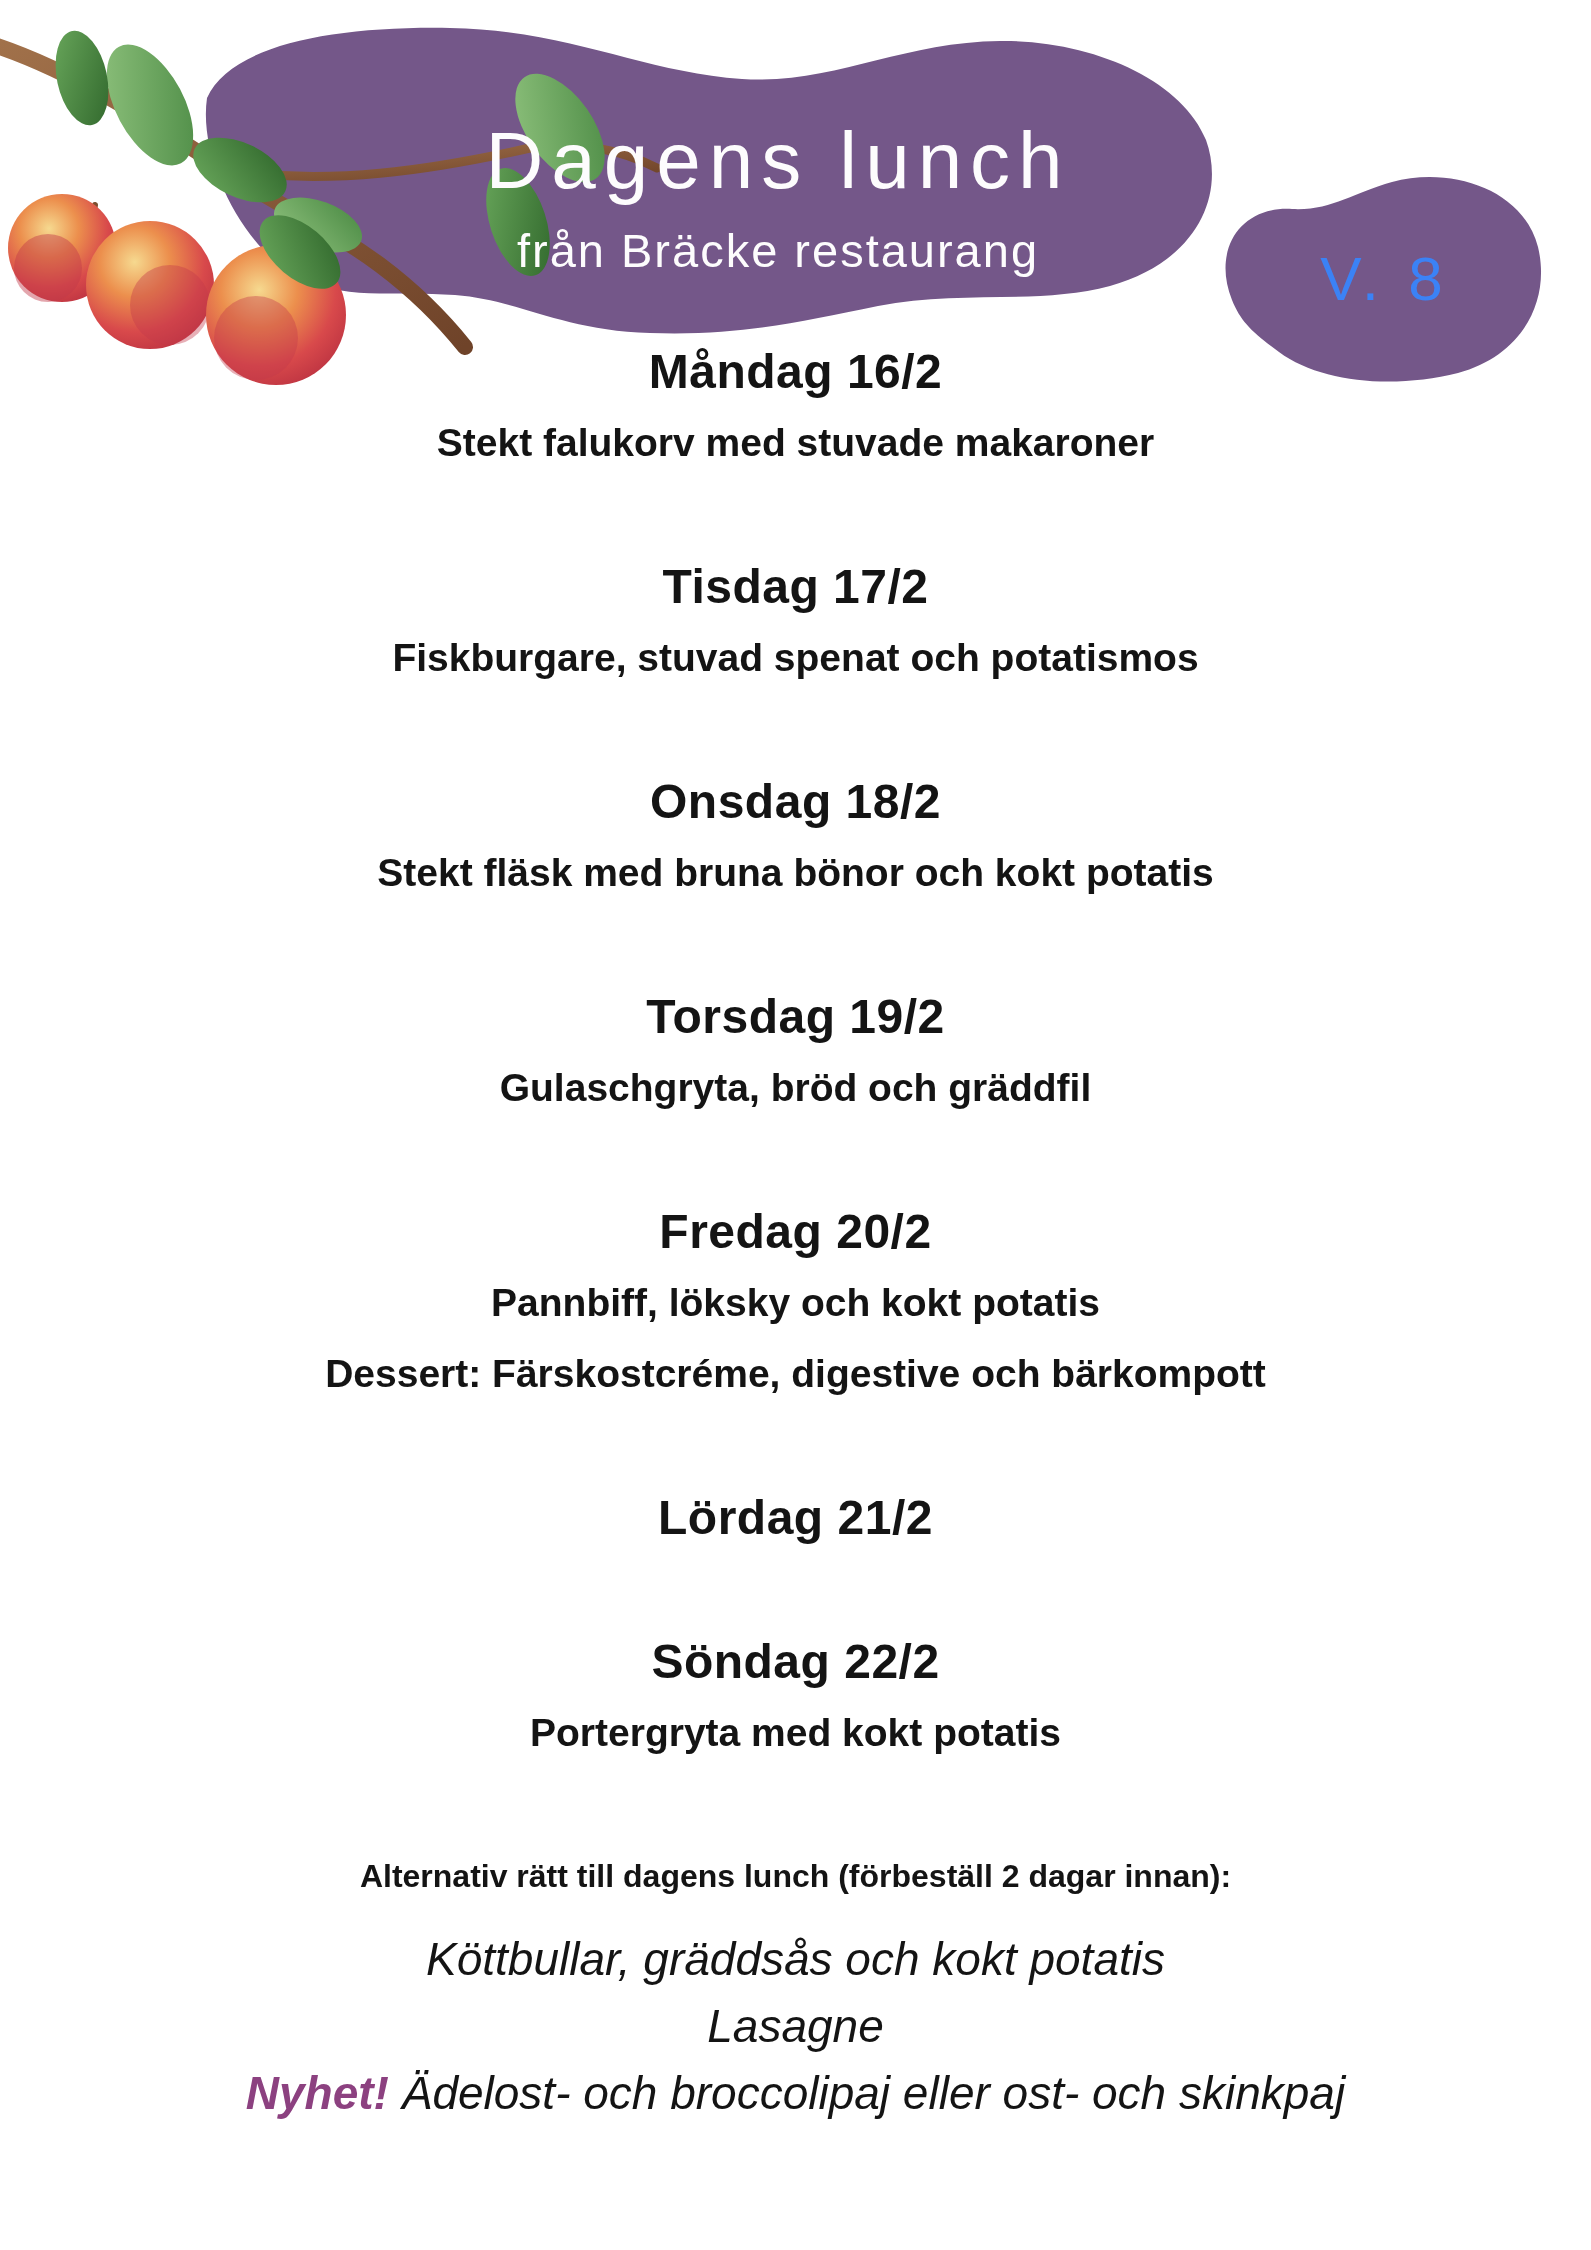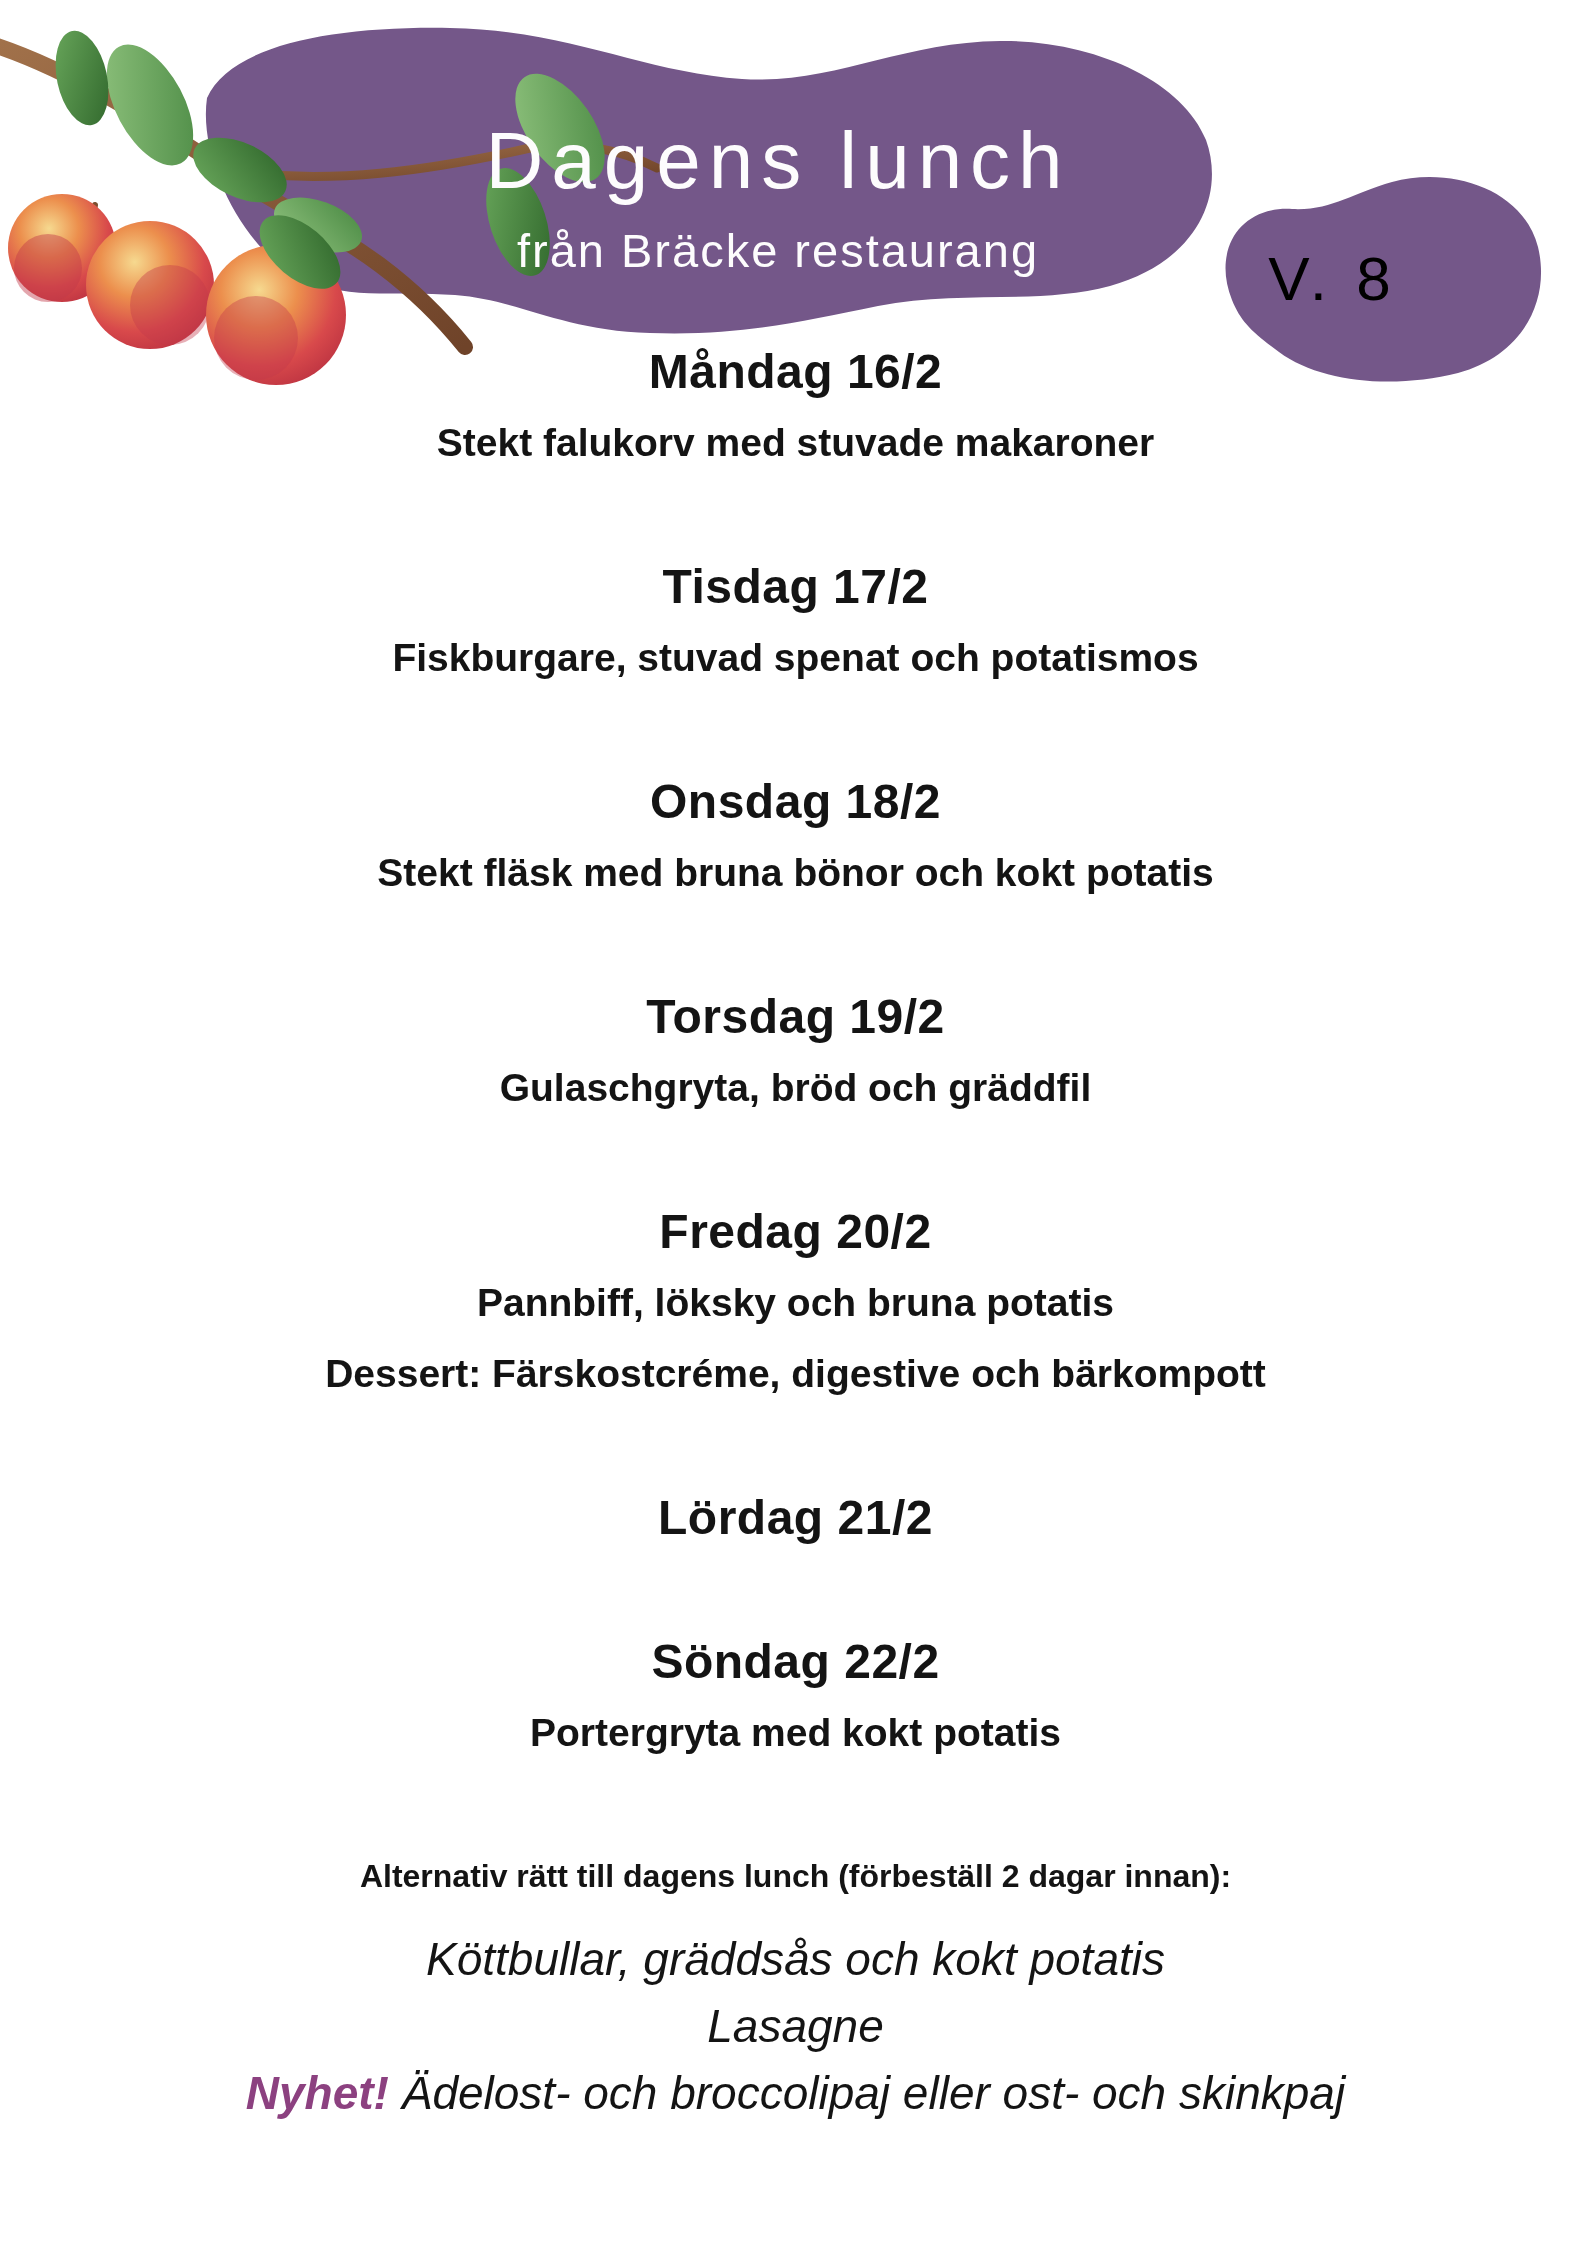--- a/index.html
+++ b/index.html
@@ -3,22 +3,22 @@
 <meta charset="utf-8">
 <style>
   html,body{margin:0;padding:0;background:#fff;}
   .page{position:relative;width:1591px;height:2250px;background:#ffffff;overflow:hidden;
         font-family:"Liberation Sans","DejaVu Sans",sans-serif;color:#141414;}
   .layer{position:absolute;top:0;left:0;}
   
   .title-wrap{position:absolute;left:378px;top:118px;width:800px;text-align:center;color:#fdfcfd;}
   .title{margin:0;font-size:80px;font-weight:400;letter-spacing:8px;line-height:86px;}
   .subtitle{margin:20px 0 0;font-size:47px;font-weight:400;letter-spacing:2px;line-height:54px;}
-  .week-badge{position:absolute;left:1190px;top:244px;width:285px;text-align:center;
-              color:#000000;font-size:62px;letter-spacing:6px;line-height:70px;}
+  .week-badge{position:absolute;left:1242px;top:244px;width:285px;text-align:center;
+              color:#3b82f6;font-size:62px;letter-spacing:6px;line-height:70px;}
   
   .menu{position:absolute;top:338px;left:0;width:1591px;text-align:center;}
   .day{margin:0 0 77px;}
   .day-name{margin:0;font-size:48px;font-weight:700;line-height:67px;letter-spacing:.5px;}
   .dish{margin:4px auto;font-size:39px;font-weight:700;line-height:67px;max-width:1300px;}
   .alt{margin:0;}
   .alt-heading{margin:16px;font-size:32px;font-weight:700;line-height:67px;letter-spacing:0;}
   .dish-wide{margin:0 auto;font-size:46px;font-weight:400;line-height:67px;max-width:1520px;font-style:italic;}
   .nyhet{color:#8c4180;font-weight:700;}
 </style>
@@ -112,21 +112,21 @@
       <p class="dish">Stekt fläsk med bruna bönor och kokt potatis</p>
     </section>
 
     <section class="day">
       <h2 class="day-name">Torsdag 19/2</h2>
       <p class="dish">Gulaschgryta, bröd och gräddfil</p>
     </section>
 
     <section class="day">
       <h2 class="day-name">Fredag 20/2</h2>
-      <p class="dish">Pannbiff, löksky och bruna potatis</p>
+      <p class="dish">Pannbiff, löksky och kokt potatis</p>
       <p class="dish">Dessert: Färskostcréme, digestive och bärkompott</p>
     </section>
 
     <section class="day">
       <h2 class="day-name">Lördag 21/2</h2>
     </section>
 
     <section class="day">
       <h2 class="day-name">Söndag 22/2</h2>
       <p class="dish">Portergryta med kokt potatis</p>

